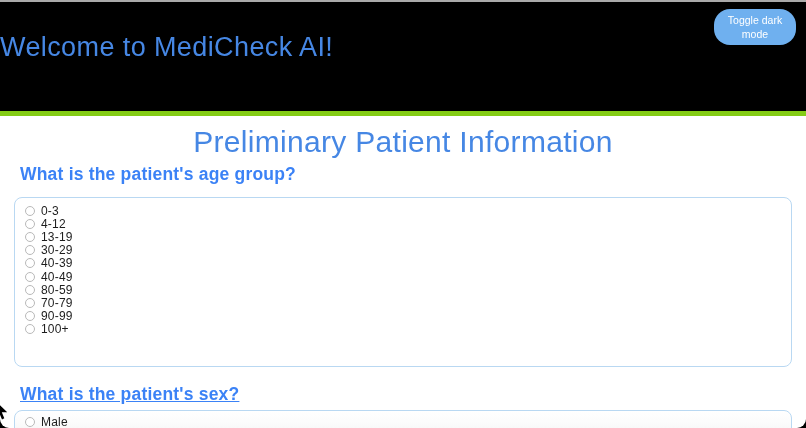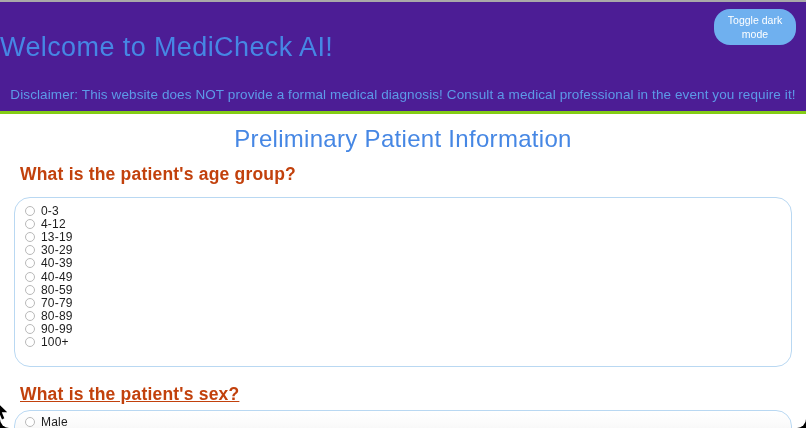--- a/index.html
+++ b/index.html
@@ -19,22 +19,22 @@
   .top-strip {
     position: absolute;
     top: 0; left: 0; right: 0;
     height: 2px;
     background: #a9a9a9;
   }
   .header {
     position: absolute;
     top: 2px; left: 0; right: 0;
     height: 109px;
-    background: #4c1d95;
-    border-bottom: 3px solid #84cc16;
+    background: #000000;
+    border-bottom: 5px solid #84cc16;
   }
   .page-title {
     position: absolute;
     top: 30px;
     left: 0;
     width: 100%;
     text-align: left;
     font-size: 27px;
     font-weight: 500;
     letter-spacing: 0.4px;
@@ -66,42 +66,42 @@
     line-height: 1.35;
     text-align: center;
     cursor: pointer;
   }
   .section-title {
     position: absolute;
     top: 125px;
     left: 0;
     width: 100%;
     text-align: center;
-    font-size: 24px;
+    font-size: 30px;
     font-weight: 500;
     letter-spacing: 0.3px;
     color: var(--accent-blue, #4687e4);
   }
   .question-label {
     position: absolute;
     left: 20px;
     font-size: 17.5px;
     font-weight: bold;
     letter-spacing: 0.2px;
-    color: #c2410c;
+    color: #3b82f6;
   }
   .q1 { top: 164px; }
   .q2 { top: 384px; text-decoration: underline; }
   .option-box {
     position: absolute;
     left: 14px;
     width: 778px;
     box-sizing: border-box;
     border: 1px solid var(--box-border-blue, #b9d8f2);
-    border-radius: 16px;
+    border-radius: 8px;
     background: #fff;
   }
   .box1 {
     top: 197px;
     height: 170px;
     padding: 6px 0 0 10px;
   }
   .box2 {
     top: 410px;
     height: 44px;
@@ -138,21 +138,20 @@
 </style>
 </head>
 <body>
 
 <div class="page">
   <div class="top-strip"></div>
 
   <div class="header">
     <button class="toggle-btn">Toggle dark mode</button>
     <div class="page-title">Welcome to MediCheck AI!</div>
-    <div class="disclaimer">Disclaimer: This website does NOT provide a formal medical diagnosis! Consult a medical professional in the event you require it!</div>
   </div>
 
   <div class="section-title">Preliminary Patient Information</div>
 
   <div class="question-label q1">What is the patient's age group?</div>
 
   <div class="option-box box1">
       <label class="radio-row">
         <span class="radio-circle"></span>
         <span>0-3</span>
@@ -177,24 +176,20 @@
         <span class="radio-circle"></span>
         <span>40-49</span>
       </label>
       <label class="radio-row">
         <span class="radio-circle"></span>
         <span>80-59</span>
       </label>
       <label class="radio-row">
         <span class="radio-circle"></span>
         <span>70-79</span>
-      </label>
-      <label class="radio-row">
-        <span class="radio-circle"></span>
-        <span>80-89</span>
       </label>
       <label class="radio-row">
         <span class="radio-circle"></span>
         <span>90-99</span>
       </label>
       <label class="radio-row">
         <span class="radio-circle"></span>
         <span>100+</span>
       </label>
     </div>

